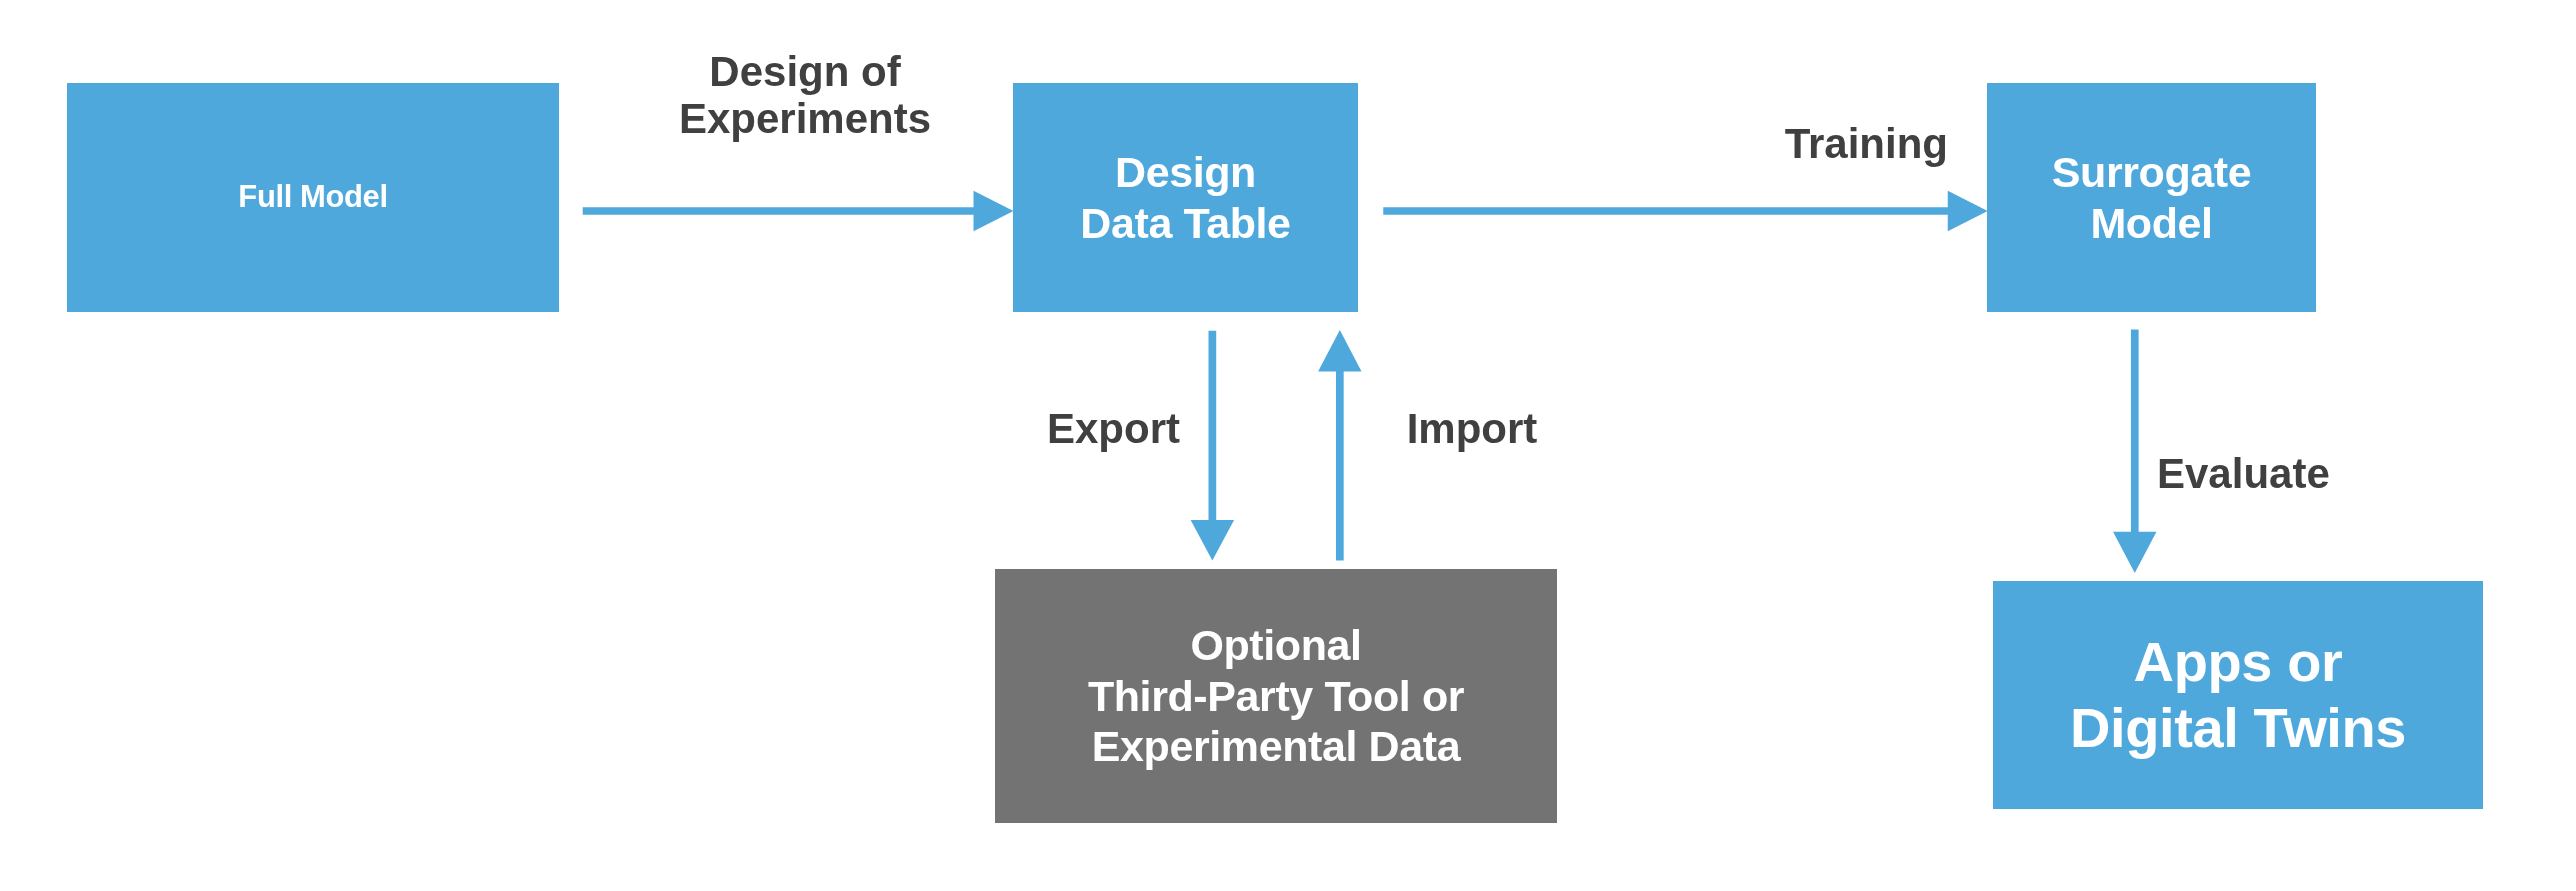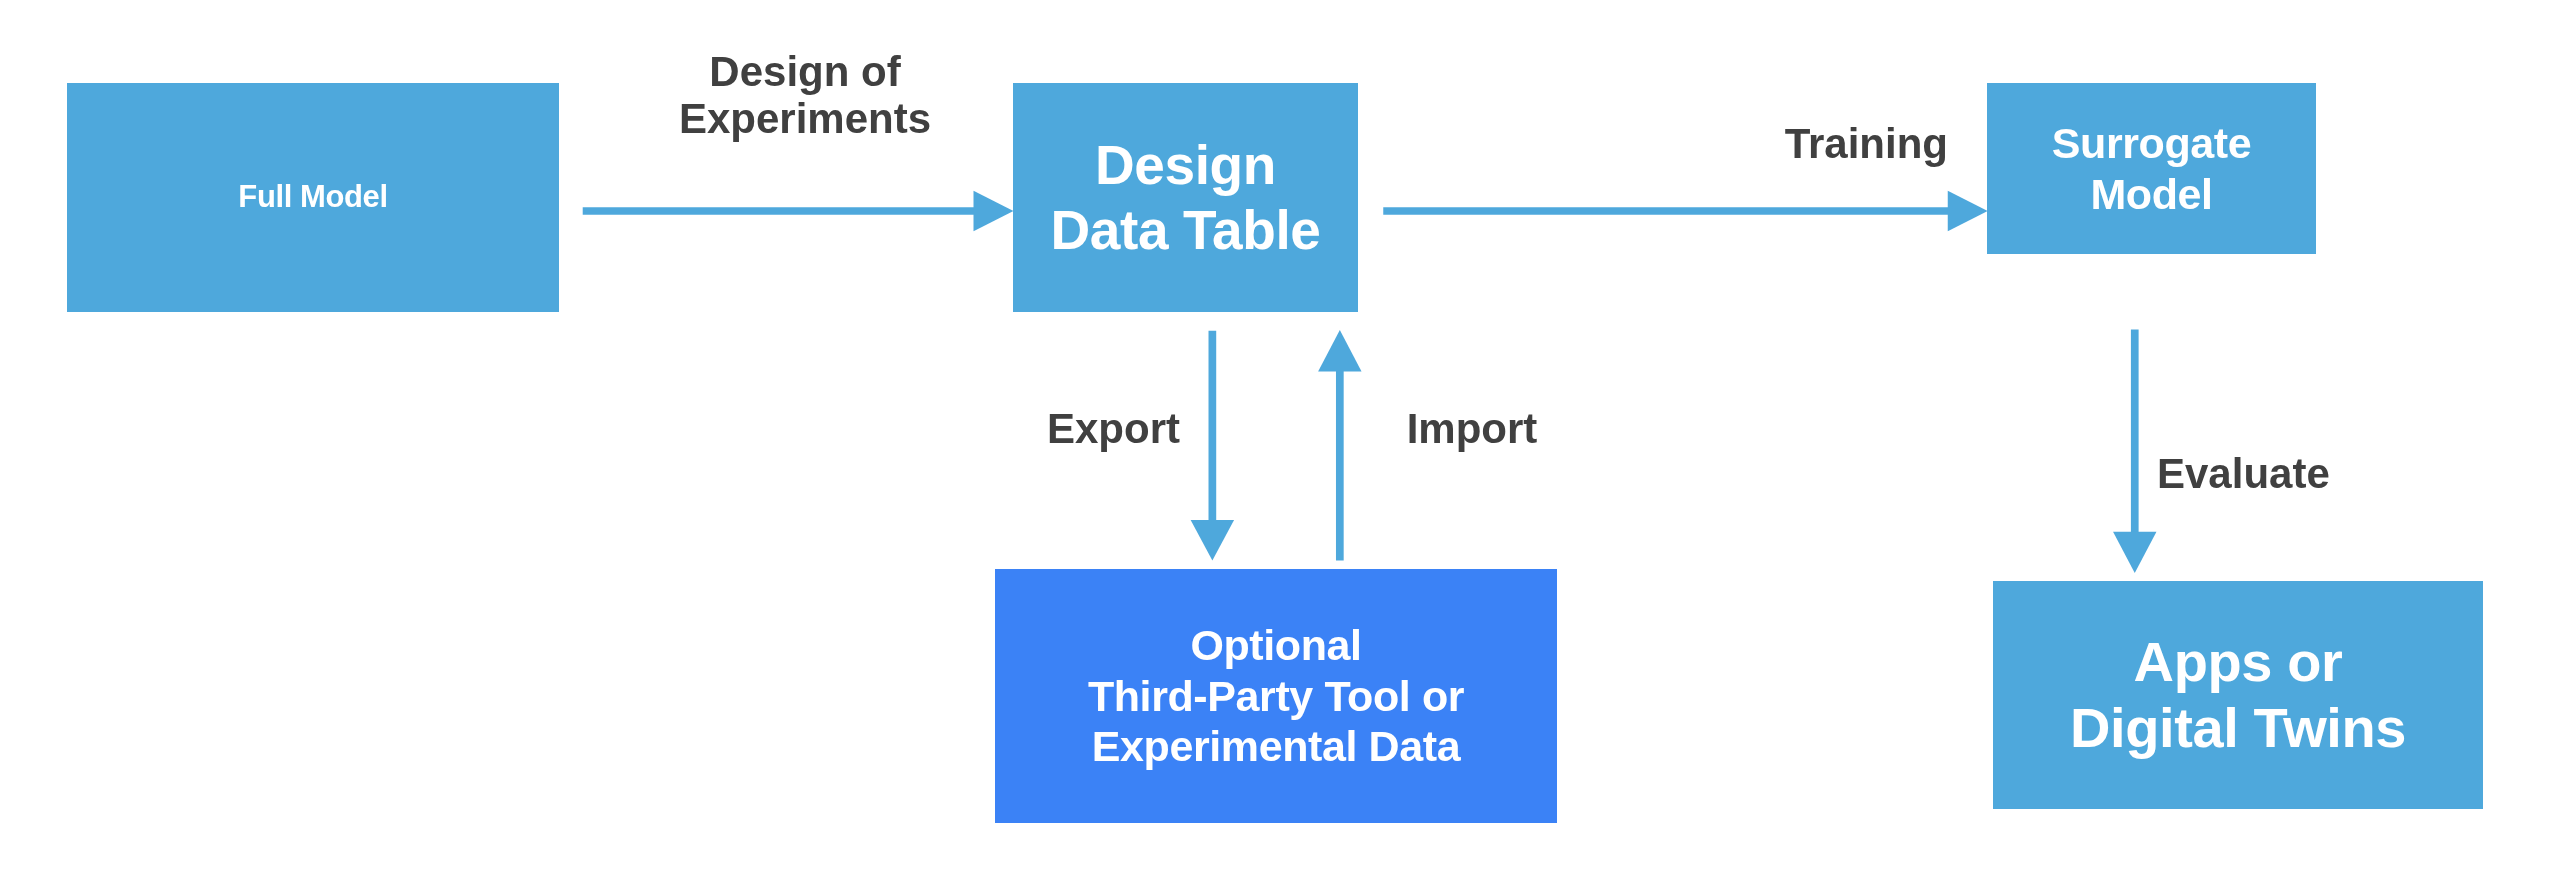--- a/index.html
+++ b/index.html
@@ -22,32 +22,32 @@
     display: flex;
     align-items: center;
     justify-content: center;
     text-align: center;
     color: #ffffff;
     font-weight: bold;
     line-height: 1.18;
     letter-spacing: -0.4px;
   }
   .box-light { background: #4ea8dc; }
-  .box-dark  { background: #3b82f6; }
+  .box-dark  { background: #737373; }
 
   .box-text {
     display: block;
     width: 100%;
     white-space: pre-line;
   }
 
   
   #box-full-model   { left: 67px;   top: 83px;  width: 492px;  height: 229px; font-size: 31px; }
-  #box-design-table { left: 1013px; top: 83px;  width: 345px;  height: 229px; font-size: 55px; }
-  #box-surrogate    { left: 1987px; top: 83px;  width: 329px;  height: 171px; font-size: 43px; }
+  #box-design-table { left: 1013px; top: 83px;  width: 345px;  height: 229px; font-size: 43px; }
+  #box-surrogate    { left: 1987px; top: 83px;  width: 329px;  height: 229px; font-size: 43px; }
   #box-third-party  { left: 995px; top: 569px;  width: 562px;  height: 254px; font-size: 43px; }
   #box-apps         { left: 1993px; top: 581px;  width: 490px;  height: 228px; font-size: 56px; }
 
   
   .arrow-label {
     position: absolute;
     color: #404040;
     font-size: 42px;
     line-height: 1.12;
     white-space: pre-line;

